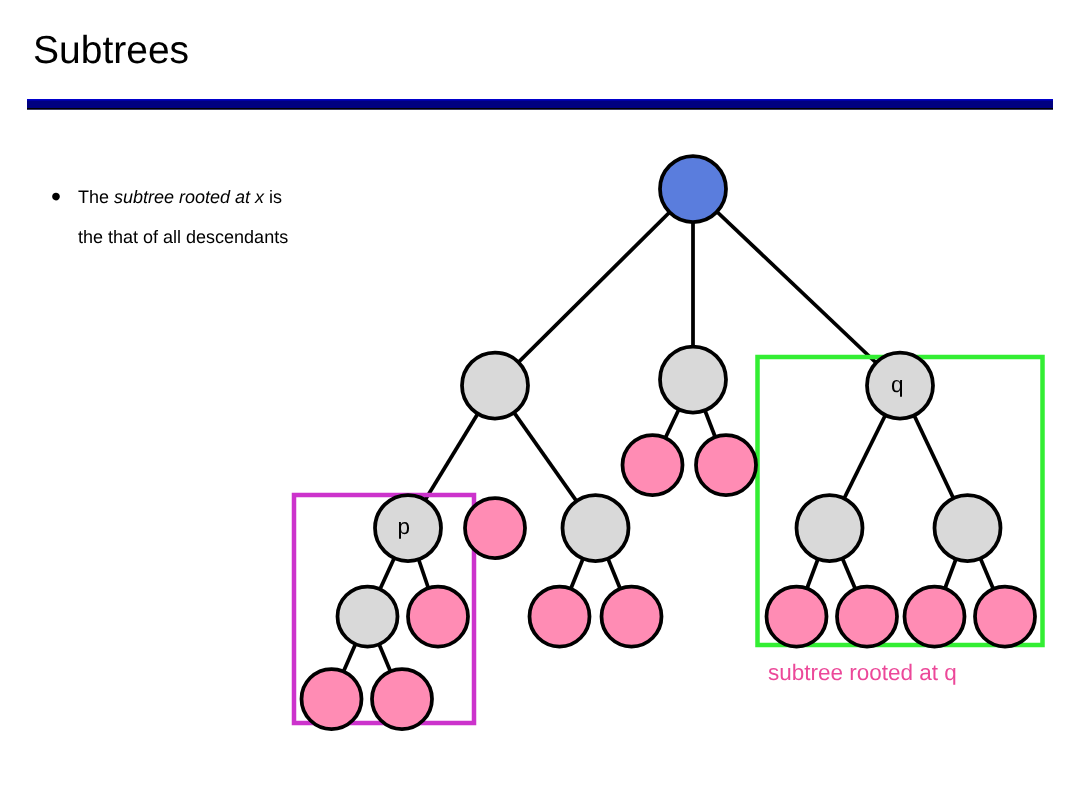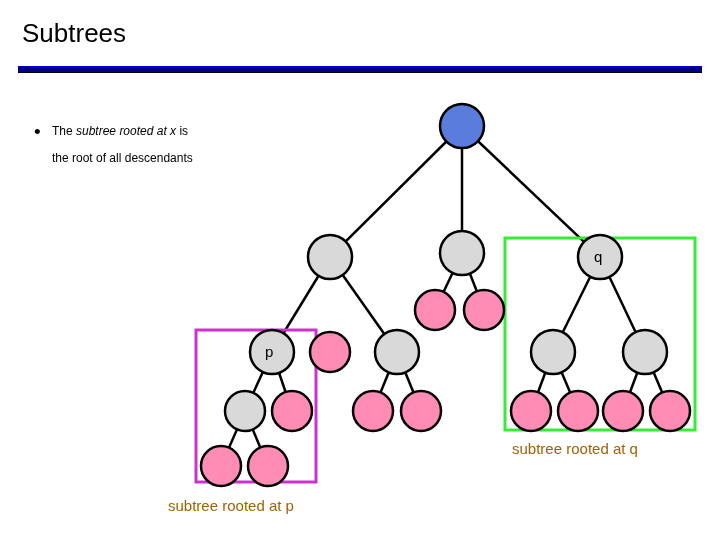--- a/index.html
+++ b/index.html
@@ -63,21 +63,21 @@
   #figure {
     position: absolute;
     left: 0;
     top: 0;
     width: 720px;
     height: 540px;
   }
   .caption {
     position: absolute;
     font-size: 15px;
-    color: #a16207;
+    color: #ec4899;
     white-space: nowrap;
   }
   #caption-p { left: 168px; top: 497px; }
   #caption-q { left: 512px; top: 440px; }
   .node-label {
     position: absolute;
     font-size: 15px;
     color: #000000;
     white-space: nowrap;
   }
@@ -90,21 +90,21 @@
 <div id="slide">
 
   <div id="title">Subtrees</div>
   <div id="title-rule"></div>
 
   <div id="bullet-block">
     <div class="bullet-row">
       <div class="bullet-dot">•</div>
       <div class="bullet-text">
         <span>The </span><span class="ital">subtree rooted at x</span><span> is</span><br>
-        <span>the root of all descendants</span><br>
+        <span>the that of all descendants</span><br>
       </div>
     </div>
   </div>
 
   <svg id="figure" viewBox="0 0 720 540" xmlns="http://www.w3.org/2000/svg">
     <g id="edges">
         <line x1="462" y1="126" x2="330" y2="257" stroke="#000000" stroke-width="2.5"></line>
         <line x1="462" y1="126" x2="462" y2="253" stroke="#000000" stroke-width="2.5"></line>
         <line x1="462" y1="126" x2="600" y2="257" stroke="#000000" stroke-width="2.5"></line>
         <line x1="330" y1="257" x2="272" y2="352" stroke="#000000" stroke-width="2.5"></line>
@@ -149,16 +149,15 @@
         <circle cx="623" cy="411" r="20" fill="#ff8cb4" stroke="#000000" stroke-width="2.5"></circle>
         <circle cx="670" cy="411" r="20" fill="#ff8cb4" stroke="#000000" stroke-width="2.5"></circle>
         <circle cx="221" cy="466" r="20" fill="#ff8cb4" stroke="#000000" stroke-width="2.5"></circle>
         <circle cx="268" cy="466" r="20" fill="#ff8cb4" stroke="#000000" stroke-width="2.5"></circle>
       </g>
   </svg>
 
   <div class="node-label" id="label-p">p</div>
   <div class="node-label" id="label-q">q</div>
 
-  <div class="caption" id="caption-p">subtree rooted at p</div>
   <div class="caption" id="caption-q">subtree rooted at q</div>
 
 </div>
 
 </body></html>

